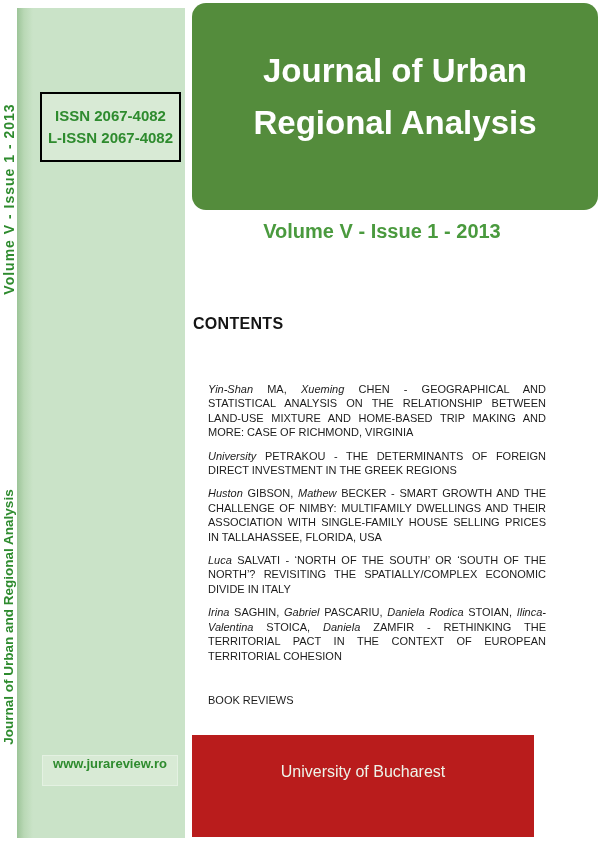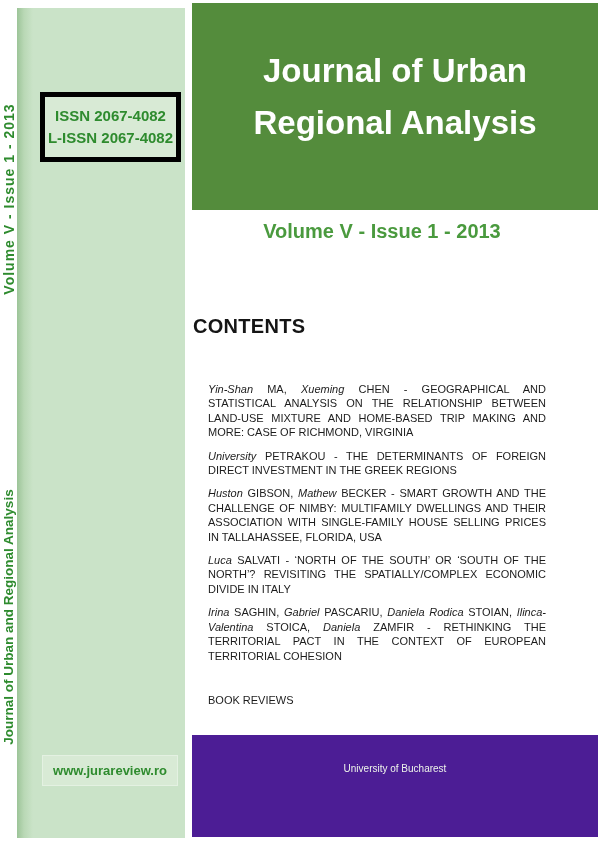--- a/index.html
+++ b/index.html
@@ -42,100 +42,100 @@
     left: 17px; top: 8px;
     width: 168px; height: 830px;
     background: linear-gradient(to right, #9cc498 0px, #b9d8b5 7px, #cae3c8 16px, #cae3c8 100%);
   }
 
   .issn-box {
     position: absolute;
     left: 40px; top: 92px;
     width: 141px; height: 70px;
     background: #d8ead5;
-    border: 5px solid #000000;
+    border: 2px solid #000000;
     display: flex;
     flex-direction: column;
     justify-content: center;
     text-align: center;
     color: #2e8b2e;
     font-weight: bold;
     font-size: 15px;
     line-height: 22px;
   }
 
   .www-box {
     position: absolute;
     left: 42px; top: 755px;
     width: 136px; height: 31px;
     background: #d8ead5;
     border: 1px solid #e4f1e2;
     display: flex;
-    align-items: center;
     justify-content: center;
     color: #2e8b2e;
     font-weight: bold;
     font-size: 13px;
   }
 
   
   .header-block {
     position: absolute;
     left: 192px; top: 3px;
     width: 406px; height: 207px;
     background: #548c3c;
     color: #ffffff;
     text-align: center;
     font-weight: bold;
     font-size: 33px;
     line-height: 52px;
     padding-top: 42px;
+    border-radius: 14px;
   }
 
   .volume-line {
     position: absolute;
     left: 192px; top: 220px;
     width: 380px;
     text-align: center;
     color: #4a9a3e;
     font-weight: bold;
     font-size: 20px;
   }
 
   .contents-heading {
     position: absolute;
     left: 193px; top: 315px;
     color: #151515;
     font-weight: bold;
-    font-size: 20px;
+    font-size: 16px;
     letter-spacing: 0.3px;
   }
 
   .contents-list {
     position: absolute;
     left: 208px; top: 382px;
     width: 338px;
     color: #1c1c1c;
     font-size: 11px;
     line-height: 14.4px;
     text-align: justify;
   }
   .contents-list p.entry { margin-bottom: 9px; }
   .contents-list .it { font-style: italic; }
   .book-reviews { margin-top: 30px; }
 
   
   .footer-bar {
     position: absolute;
     left: 192px; top: 735px;
-    width: 406px; height: 102px;
-    background: #4c1d95;
+    width: 342px; height: 102px;
+    background: #b91c1c;
     color: #eef4ea;
     text-align: center;
-    font-size: 10px;
+    font-size: 16px;
     padding-top: 28px;
   }
 </style>
 </head>
 <body>
 
 <div class="page">
 
   <div class="spine-text spine-top">Volume V - Issue 1 - 2013</div>
 

